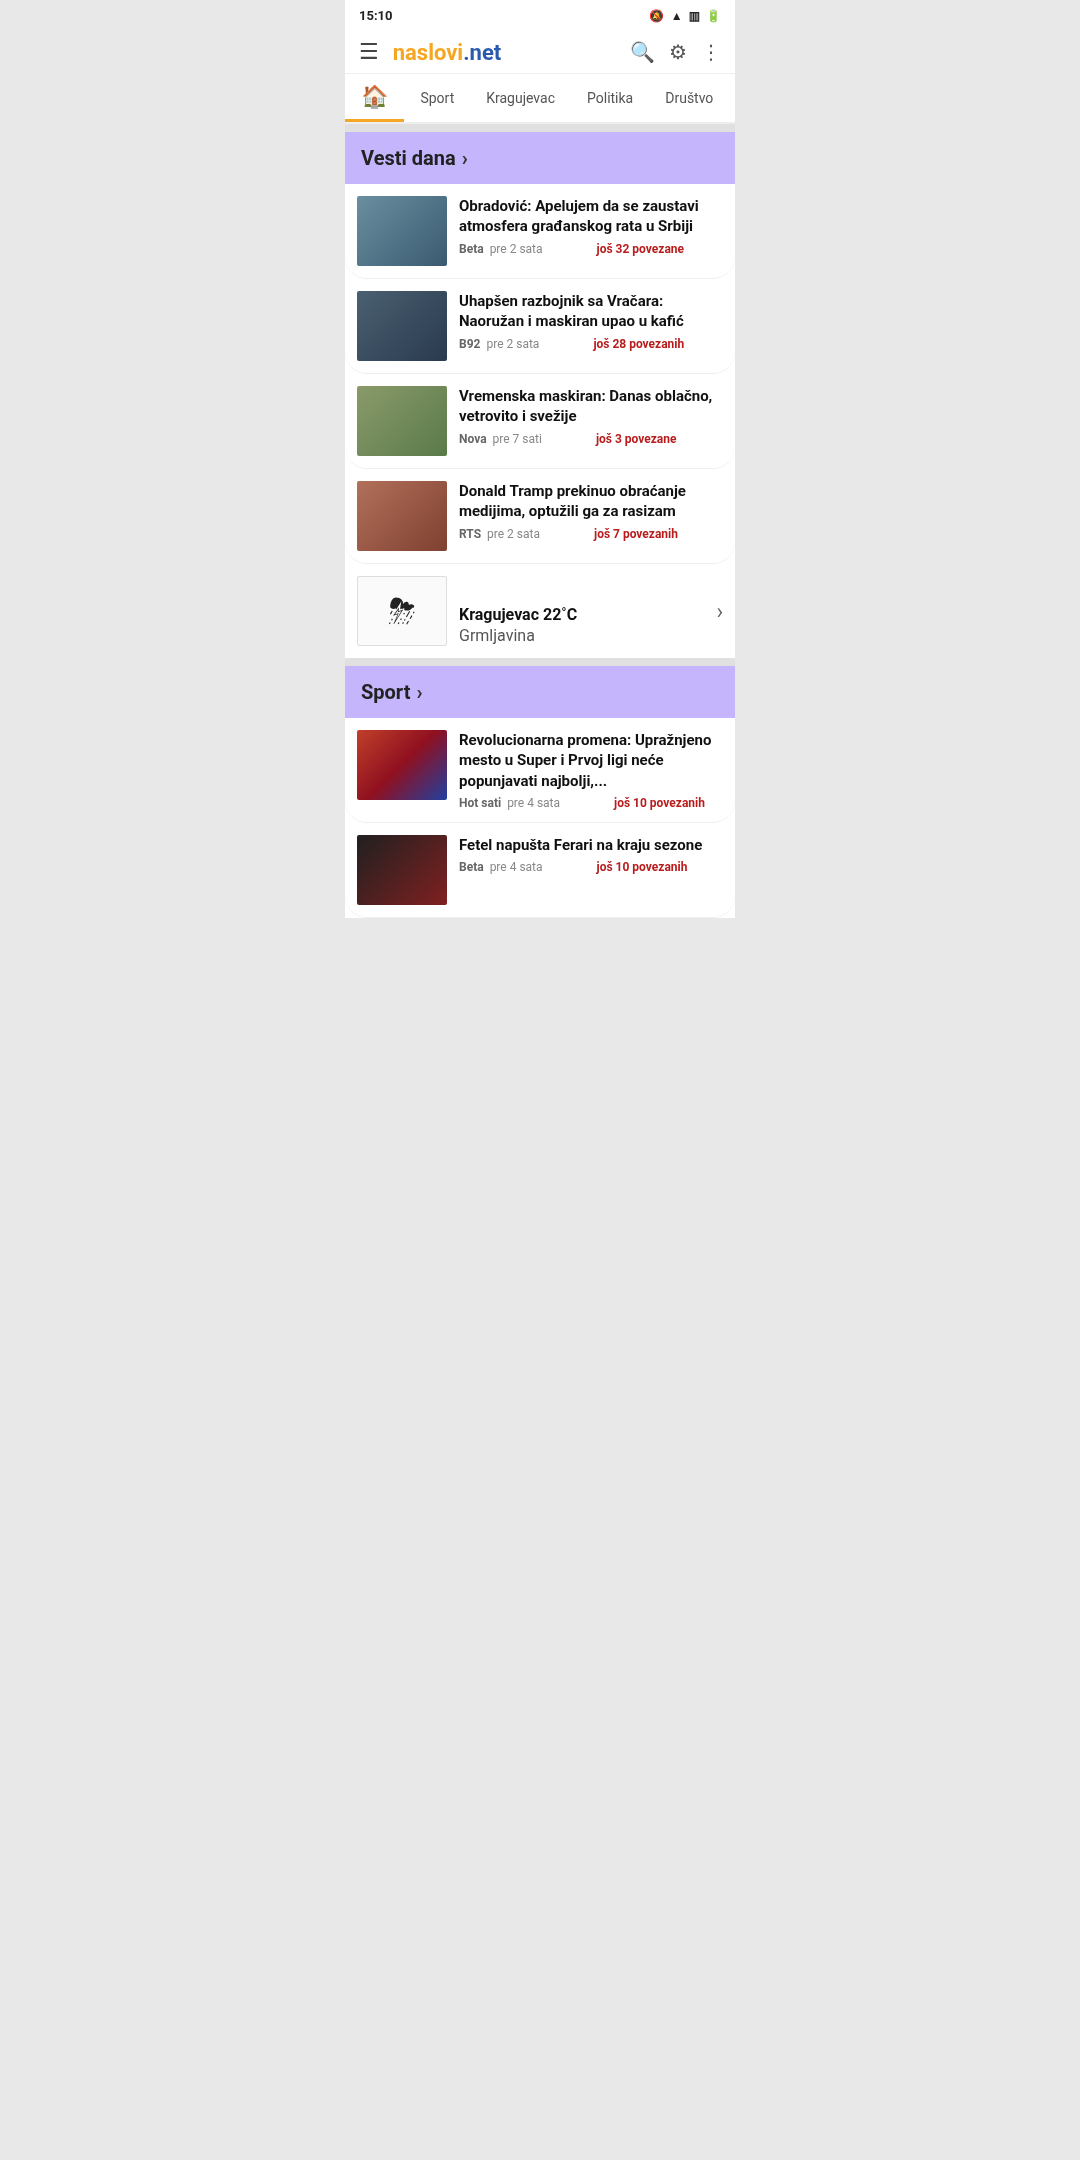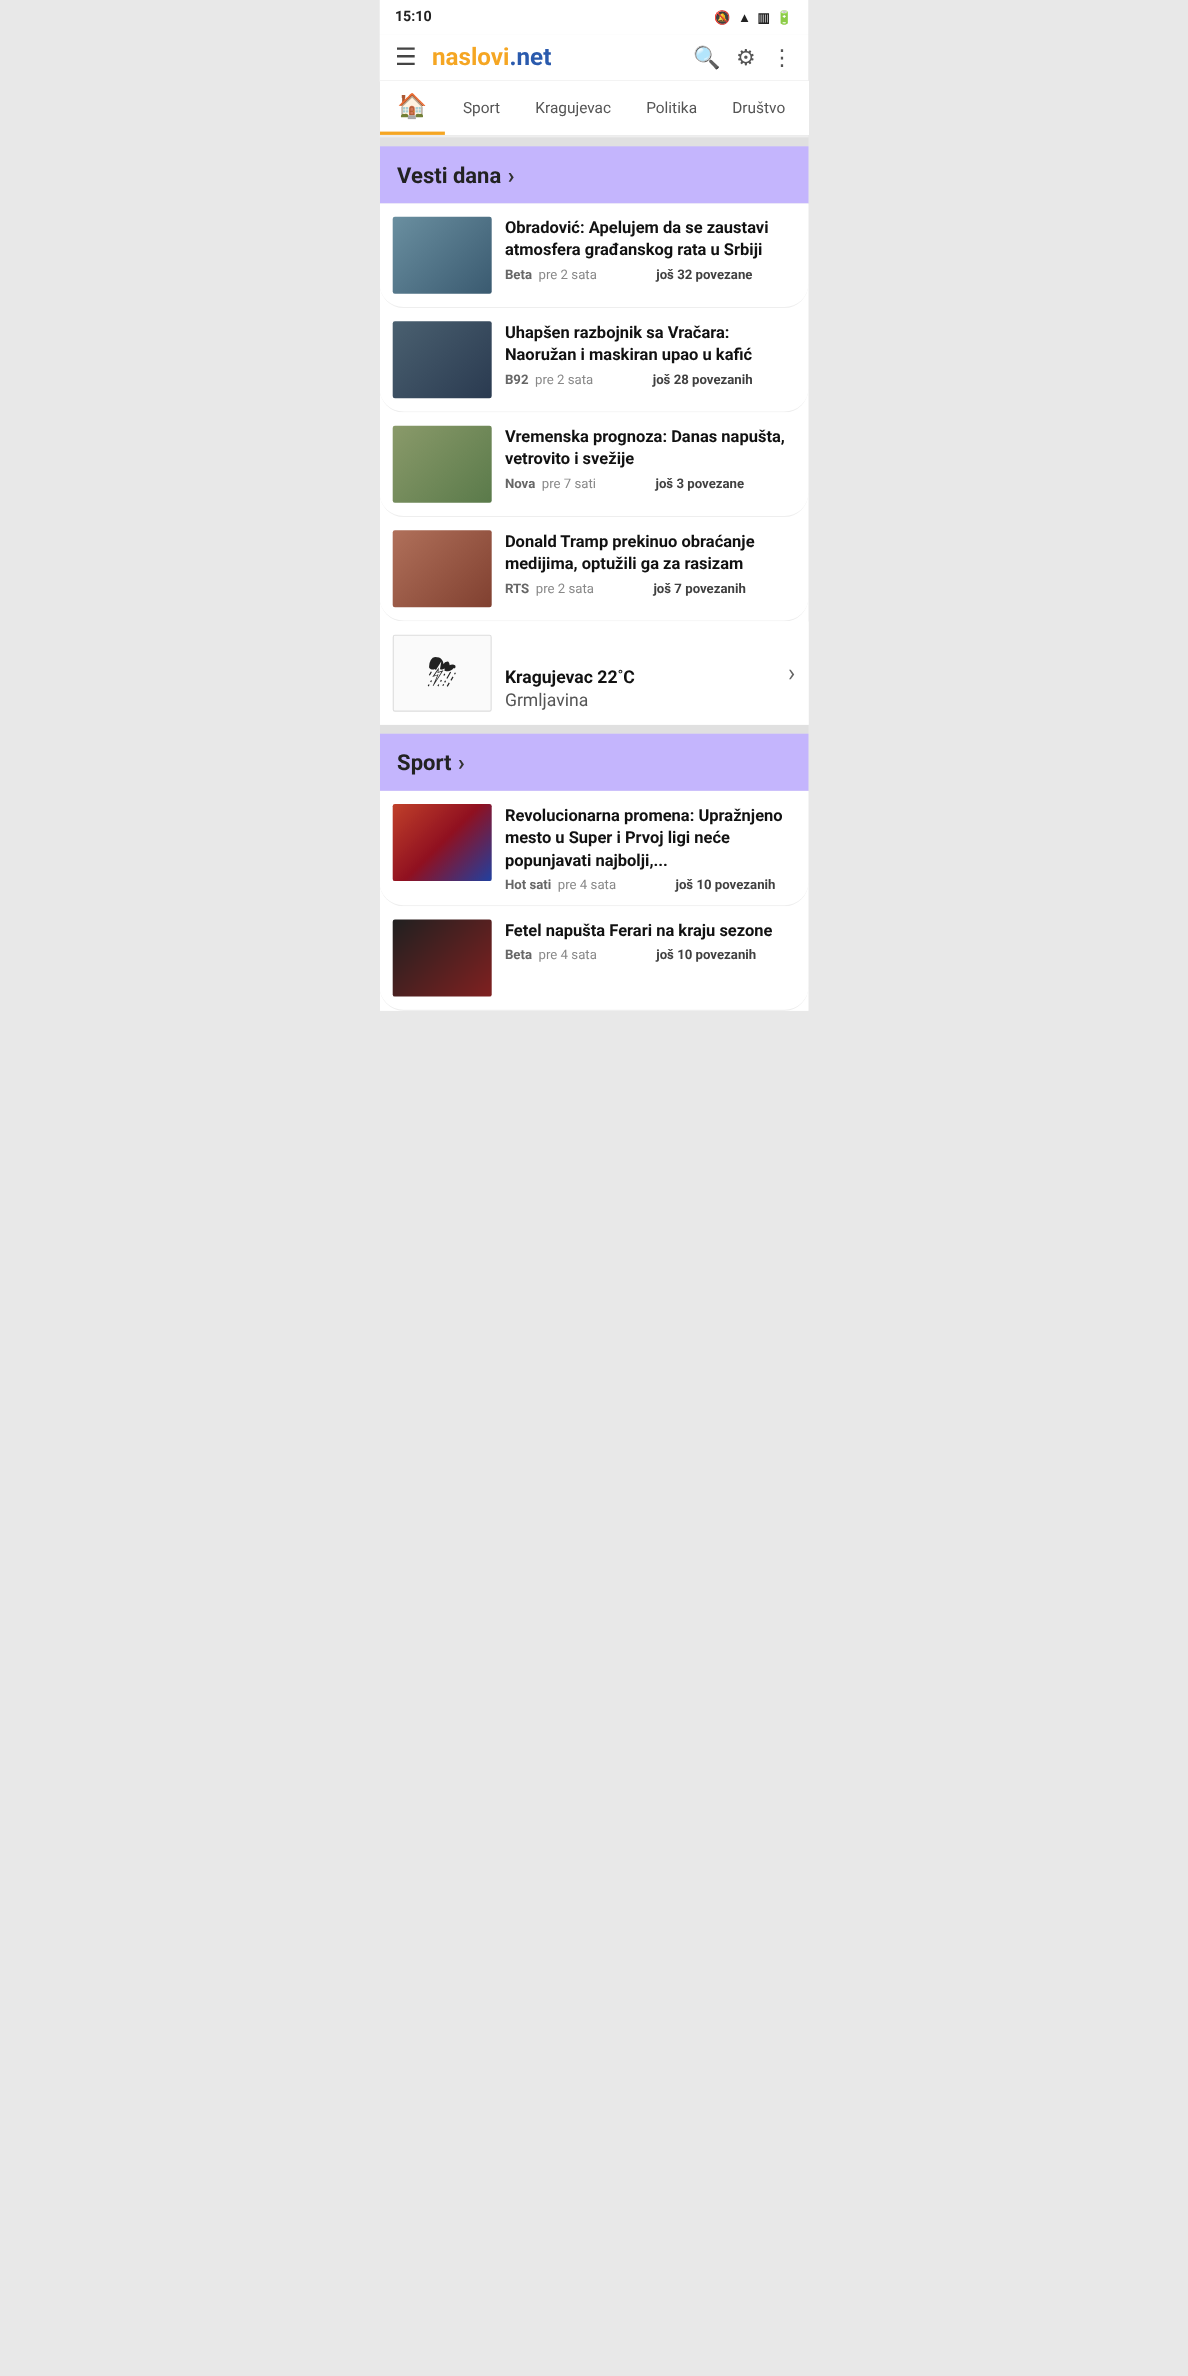--- a/index.html
+++ b/index.html
@@ -131,21 +131,21 @@
     }
     .news-meta {
       font-size: 12px;
       color: #888;
       display: flex;
       gap: 6px;
       align-items: center;
       flex-wrap: wrap;
     }
     .news-source { font-weight: bold; color: #666; }
-    .news-related { color: #404040; font-weight: bold; padding-left: 48px; }
+    .news-related { color: #b91c1c; font-weight: bold; padding-left: 48px; }
 
     
     .weather-item {
       display: flex;
       align-items: center;
       padding: 12px 12px;
       background: #fff;
       gap: 12px;
       cursor: pointer;
     }
@@ -246,21 +246,21 @@
         <span class="news-source">B92</span>
         <span>pre 2 sata</span>
         <span class="news-related">još 28 povezanih</span>
       </div>
     </div>
   </div>
 
   <div class="news-item">
     <div class="news-thumb-img img-3"></div>
     <div class="news-content">
-      <div class="news-title">Vremenska prognoza: Danas napušta, vetrovito i svežije</div>
+      <div class="news-title">Vremenska maskiran: Danas oblačno, vetrovito i svežije</div>
       <div class="news-meta">
         <span class="news-source">Nova</span>
         <span>pre 7 sati</span>
         <span class="news-related">još 3 povezane</span>
       </div>
     </div>
   </div>
 
   <div class="news-item">
     <div class="news-thumb-img img-4"></div>

